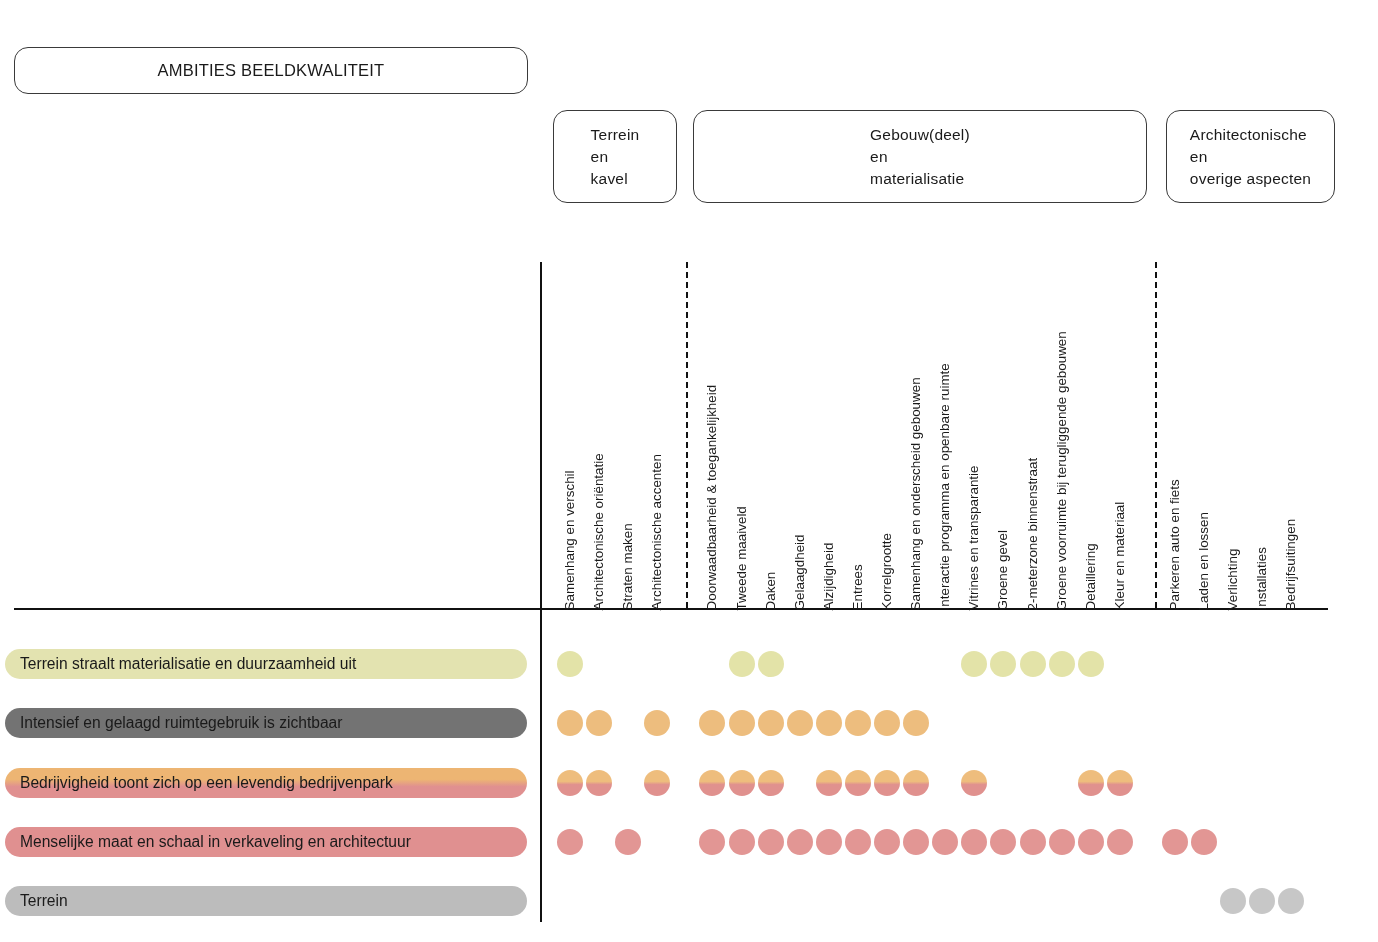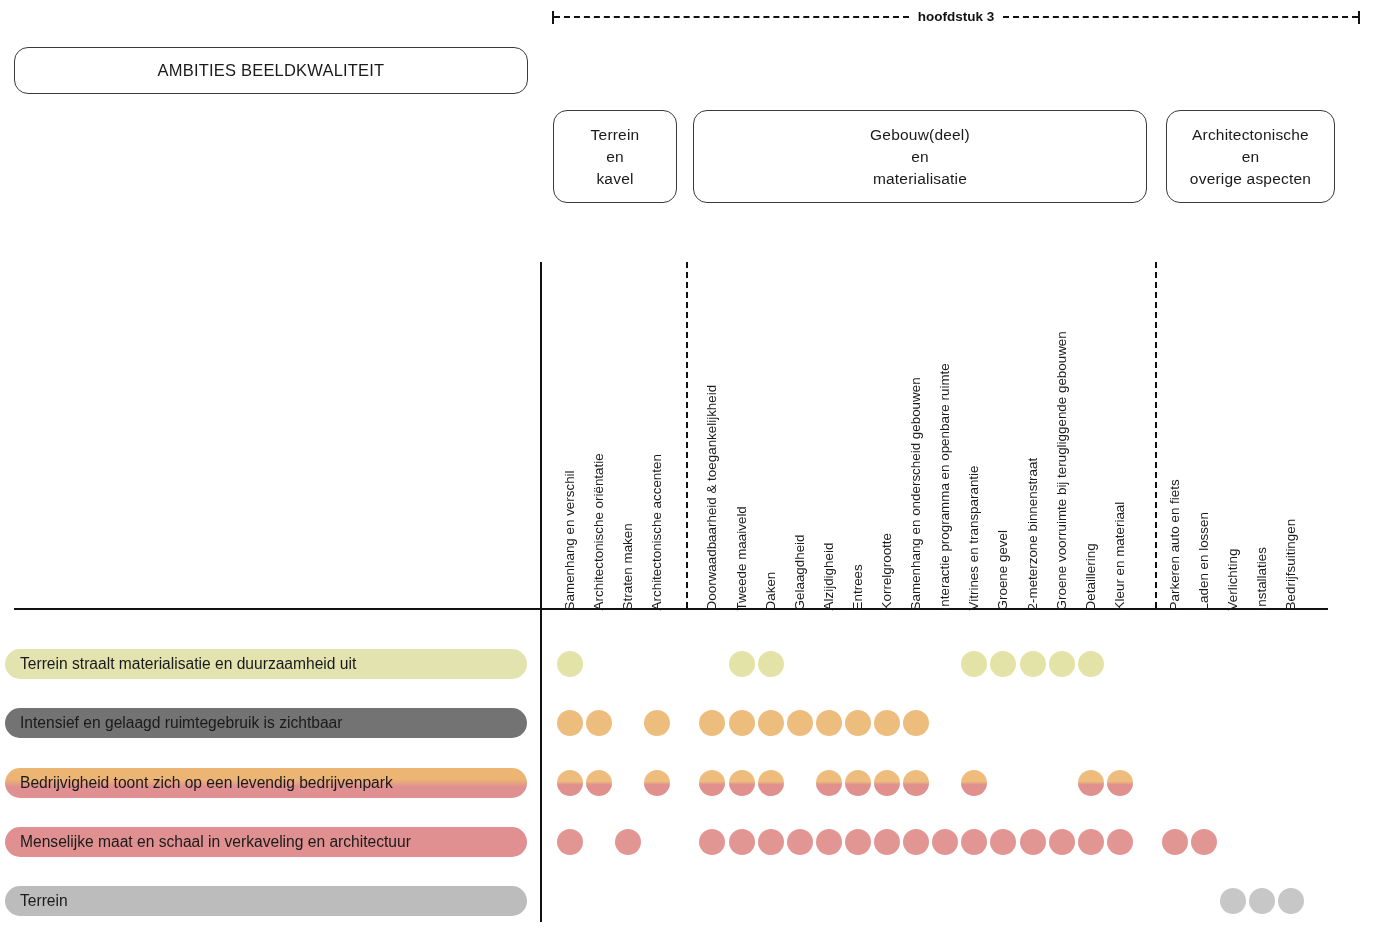--- a/index.html
+++ b/index.html
@@ -7,21 +7,21 @@
   .page{position:absolute;left:0;top:0;width:1378px;height:942px;}
 
   
   .ruler{position:absolute;height:18px;display:flex;align-items:center;}
   .ruler .cap{width:2px;height:13px;background:#111;flex:0 0 auto;}
   .ruler .dash{flex:1 1 auto;height:0;border-top:2px dashed #111;}
   .ruler .rlabel{font-size:13.5px;font-weight:bold;color:#111;padding:0 9px;white-space:nowrap;line-height:1;}
 
   
   .rbox{position:absolute;border:1.3px solid #3a3a3a;border-radius:14px;background:#fff;
-        display:flex;align-items:center;justify-content:center;text-align:center;}
+        display:flex;align-items:center;justify-content:center;text-align:left;}
   .rbox .txt{font-size:16.5px;letter-spacing:.2px;line-height:1.42;color:#1a1a1a;}
   .rbox.small .txt{font-size:15.5px;}
 
   
   .vline{position:absolute;background:#111;width:2.2px;}
   .hline{position:absolute;background:#111;height:2.2px;}
   .vdash{position:absolute;width:0;border-left:2px dashed #111;}
 
   
   .vlabel{position:absolute;transform-origin:left bottom;transform:rotate(-90deg);
@@ -33,27 +33,20 @@
 
   
   .dot{position:absolute;width:26px;height:26px;border-radius:50%;}
 </style>
 </head>
 <body>
 
 <div class="page">
 
 
-  <div class="ruler" style="left:552px;top:8px;width:808px;">
-    <div class="cap"></div>
-    <div class="dash"></div>
-    <div class="rlabel">hoofdstuk 3</div>
-    <div class="dash"></div>
-    <div class="cap"></div>
-  </div>
 
   <div class="rbox" style="left:14px;top:47px;width:512px;height:45px;">
     <div class="txt">AMBITIES BEELDKWALITEIT</div>
   </div>
 
 
   <div class="rbox small" style="left:553px;top:110px;width:122px;height:91px;">
     <div class="txt">
       <span>Terrein</span><br>
       <span>en</span><br>

